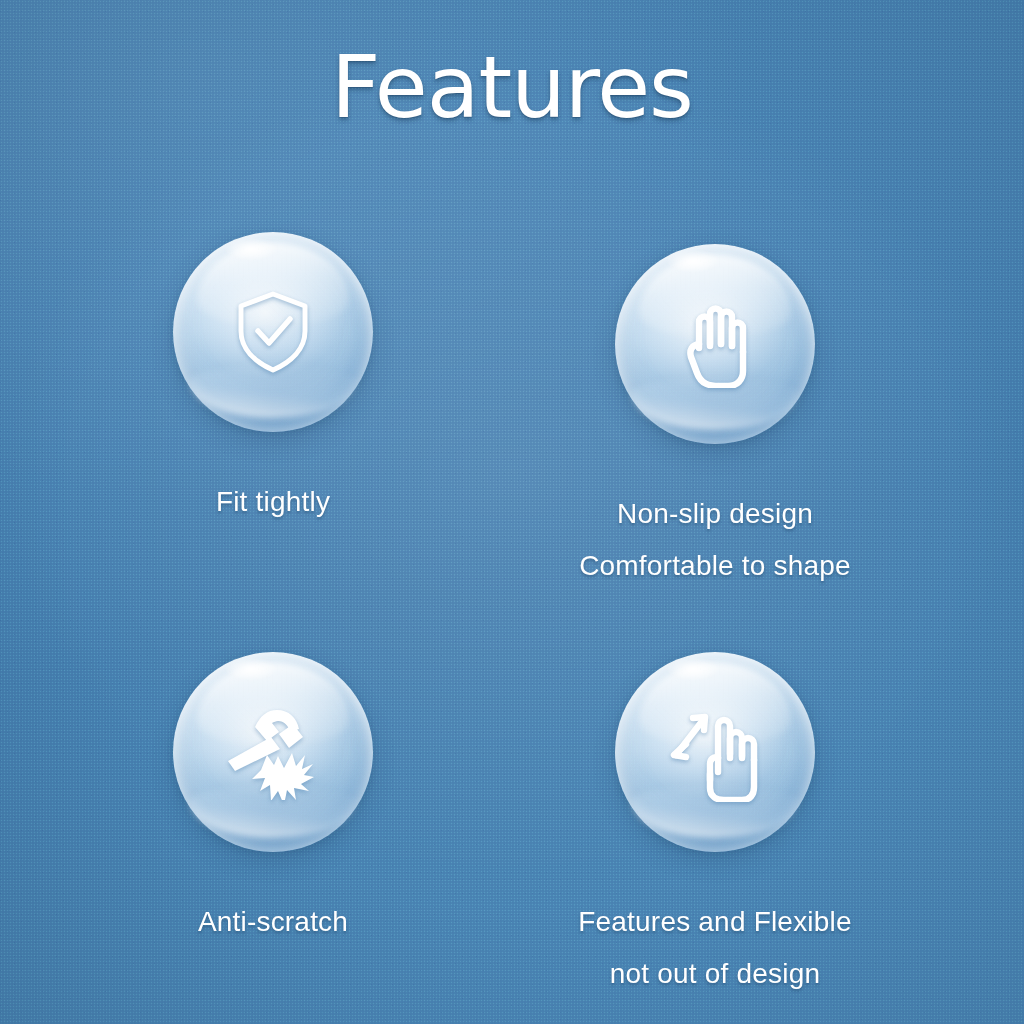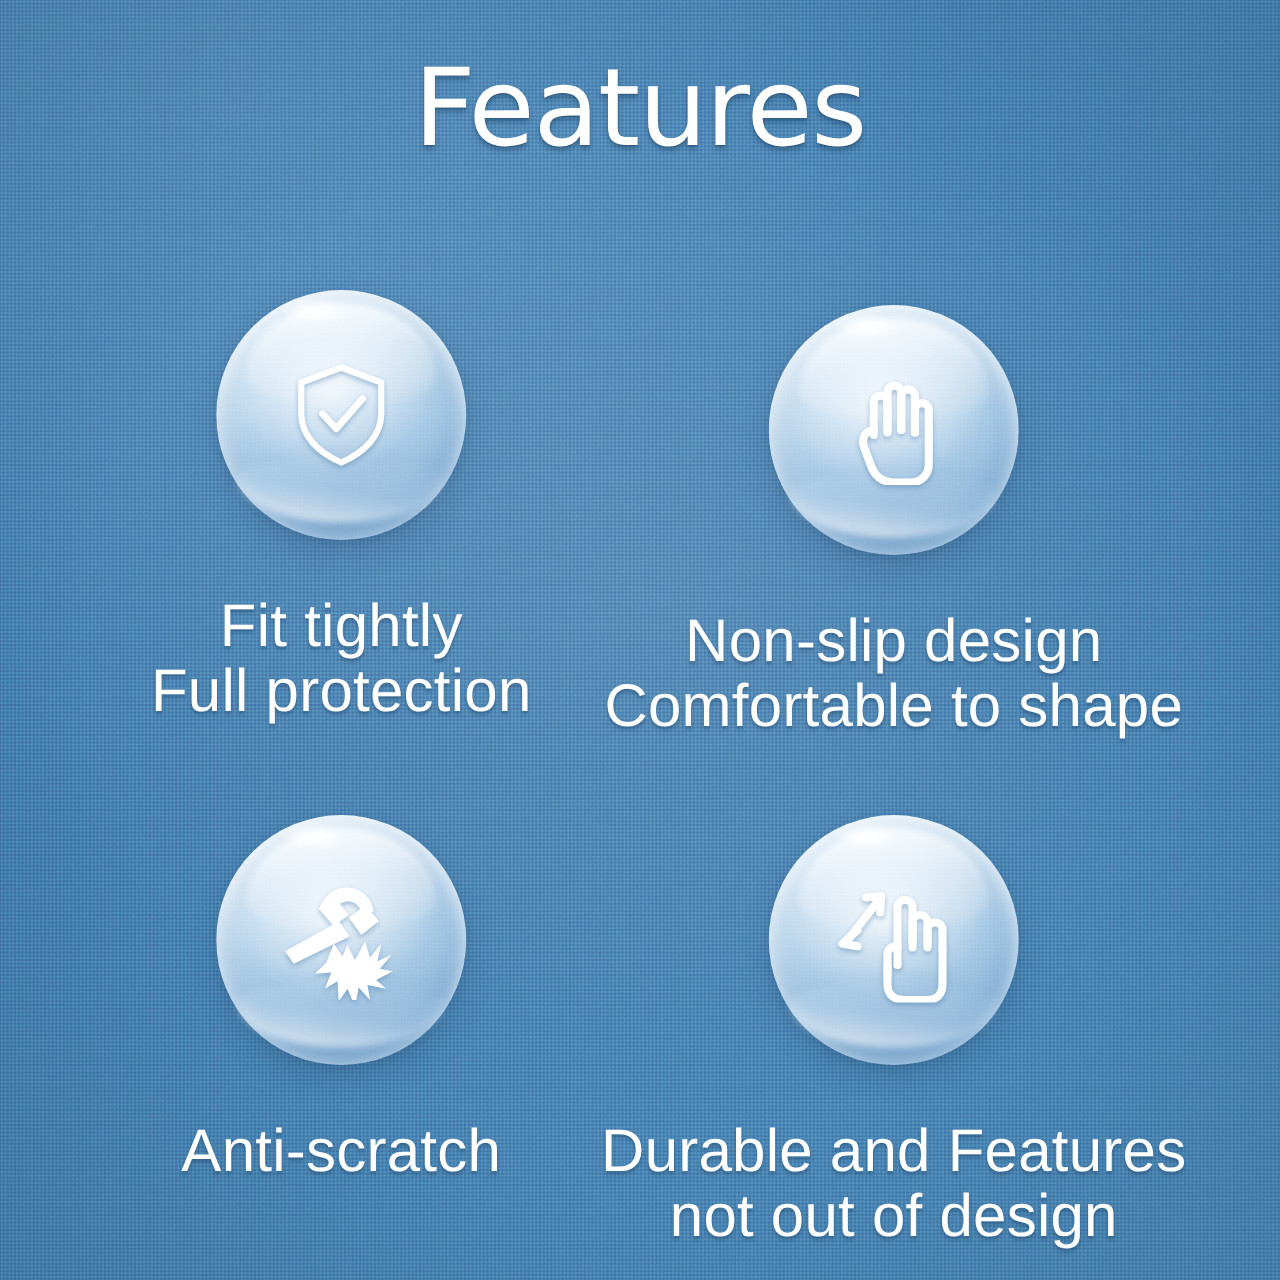--- a/index.html
+++ b/index.html
@@ -179,21 +179,21 @@
     justify-content: center;
   }
   .orb-icon svg {
     display: block;
     filter: drop-shadow(0 2px 2px rgba(74,124,170,0.45));
   }
 
   
   .caption {
     margin-top: 44px;
-    font-size: 48px;
+    font-size: 28px;
     line-height: 52px;
     font-weight: 400;
     color: #ffffff;
     letter-spacing: 0.2px;
     font-family: "Liberation Sans", sans-serif;
     text-shadow: 0 2px 3px rgba(26,60,92,0.42);
   }
   .caption .ln { display: block; white-space: nowrap; }
 </style>
 </head>
@@ -217,21 +217,20 @@
         <div class="orb-band"></div>
         <div class="orb-icon">
           <svg width="80" height="86" viewBox="0 0 80 86" fill="none">
             <path d="M40 5 L72 17 V42 C72 60 58 73 40 81 C22 73 8 60 8 42 V17 Z" stroke="#ffffff" stroke-width="5" stroke-linejoin="round" stroke-linecap="round" fill="none"></path>
             <path d="M25 42 L36 54 L57 30" stroke="#ffffff" stroke-width="5.5" stroke-linecap="round" stroke-linejoin="round" fill="none"></path>
           </svg>
         </div>
       </div>
       <div class="caption">
         <span class="ln">Fit tightly</span>
-        <span class="ln">Full protection</span>
       </div>
     </div>
 
     <div class="cell c1">
       <div class="orb-wrap">
         <div class="orb"></div>
         <div class="orb-rim"></div>
         <div class="orb-gloss"></div>
         <div class="orb-spark"></div>
         <div class="orb-band"></div>
@@ -298,19 +297,19 @@
               <path d="M47 78 V62 c0 -5 4 -8 8 -6"></path>
               <path d="M55 70 V24 a6 6 0 0 1 12 0 v32"></path>
               <path d="M67 52 V36 a6 6 0 0 1 12 0 v20"></path>
               <path d="M79 54 V42 a6 6 0 0 1 12 0 v16"></path>
               <path d="M47 72 v14 c0 8 6 12 14 12 h18 c8 0 12 -5 12 -13 V58"></path>
             </g>
           </svg>
         </div>
       </div>
       <div class="caption">
-        <span class="ln">Durable and Features</span>
+        <span class="ln">Features and Flexible</span>
         <span class="ln">not out of design</span>
       </div>
     </div>
 
   </div>
 </div>
 
 </body></html>

